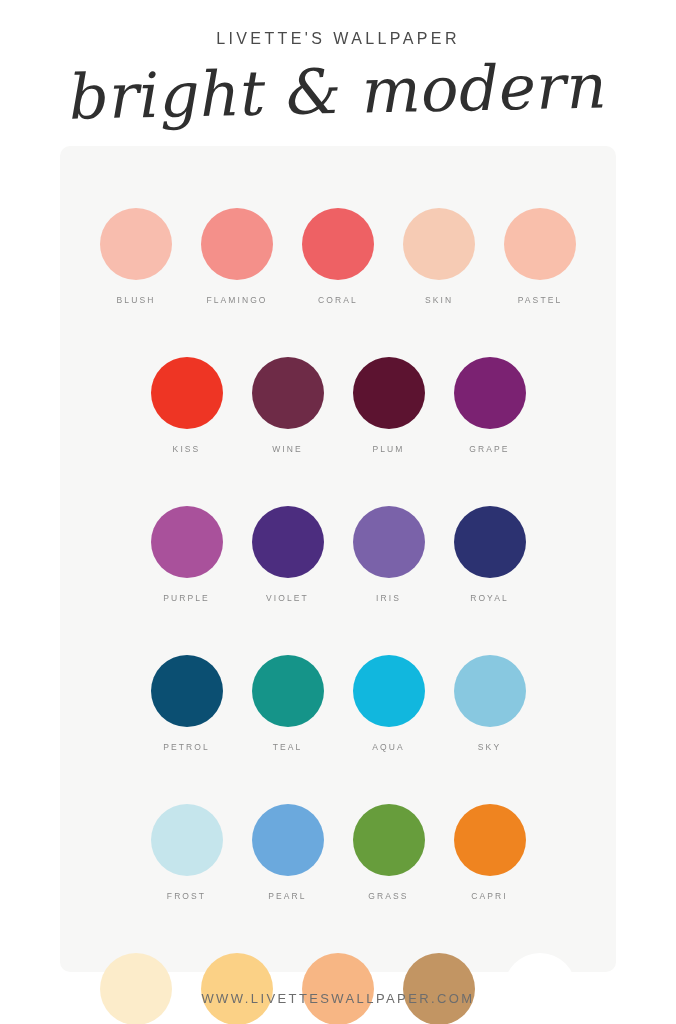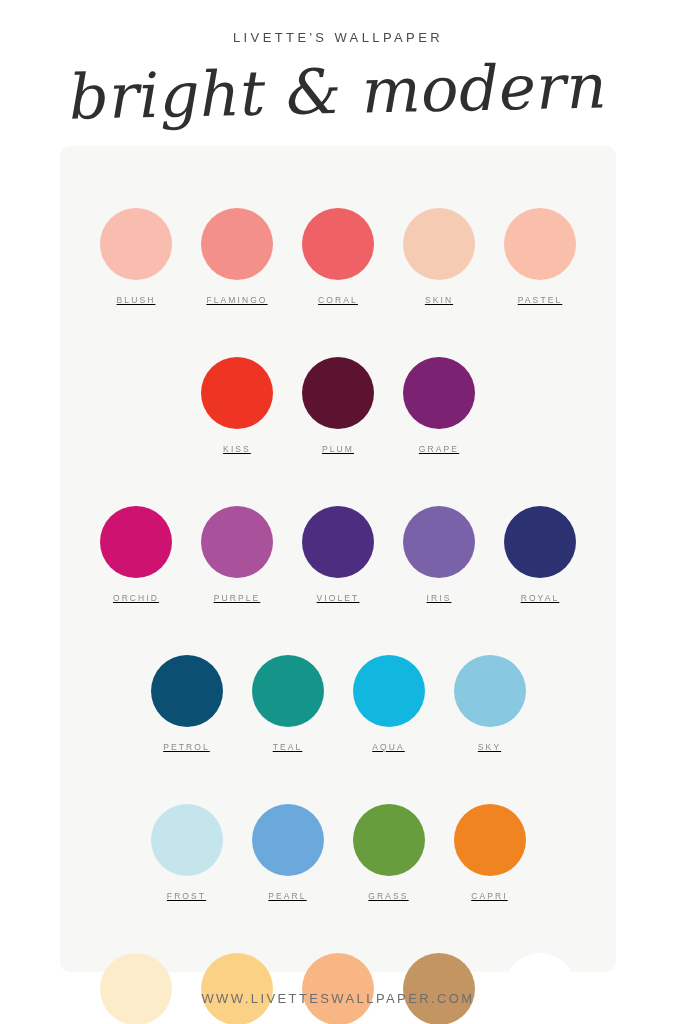--- a/index.html
+++ b/index.html
@@ -23,21 +23,21 @@
     background: #ffffff;
   }
 
   
   .brand-line {
     position: absolute;
     top: 30px;
     left: 0;
     width: 676px;
     text-align: center;
-    font-size: 13px;
+    font-size: 16px;
     letter-spacing: 3.4px;
     color: #4a4a4a;
     font-weight: 400;
     text-transform: uppercase;
   }
 
   .script-title {
     position: absolute;
     top: 56px;
     left: 0;
@@ -83,21 +83,20 @@
   }
   .swatch-row:last-child {
     margin-bottom: 0;
   }
 
   .swatch-cell {
     width: 101px;
     display: flex;
     flex-direction: column;
     align-items: center;
-    text-decoration: underline;
   }
 
   .swatch-dot {
     width: 72px;
     height: 72px;
     border-radius: 50%;
     display: block;
   }
 
   .swatch-label {
@@ -156,34 +155,34 @@
             <span class="swatch-dot" style="background: rgb(249, 191, 171);"></span>
             <div class="swatch-label">PASTEL</div>
           </div>
         </div>
         <div class="swatch-row">
           <div class="swatch-cell">
             <span class="swatch-dot" style="background: rgb(238, 53, 36);"></span>
             <div class="swatch-label">KISS</div>
           </div>
           <div class="swatch-cell">
+            <span class="swatch-dot" style="background: rgb(110, 43, 71);"></span>
+            <div class="swatch-label">WINE</div>
+          </div>
+          <div class="swatch-cell">
             <span class="swatch-dot" style="background: rgb(92, 19, 48);"></span>
             <div class="swatch-label">PLUM</div>
           </div>
           <div class="swatch-cell">
             <span class="swatch-dot" style="background: rgb(123, 34, 114);"></span>
             <div class="swatch-label">GRAPE</div>
           </div>
         </div>
         <div class="swatch-row">
           <div class="swatch-cell">
-            <span class="swatch-dot" style="background: rgb(206, 18, 112);"></span>
-            <div class="swatch-label">ORCHID</div>
-          </div>
-          <div class="swatch-cell">
             <span class="swatch-dot" style="background: rgb(169, 81, 155);"></span>
             <div class="swatch-label">PURPLE</div>
           </div>
           <div class="swatch-cell">
             <span class="swatch-dot" style="background: rgb(76, 45, 127);"></span>
             <div class="swatch-label">VIOLET</div>
           </div>
           <div class="swatch-cell">
             <span class="swatch-dot" style="background: rgb(122, 98, 169);"></span>
             <div class="swatch-label">IRIS</div>

